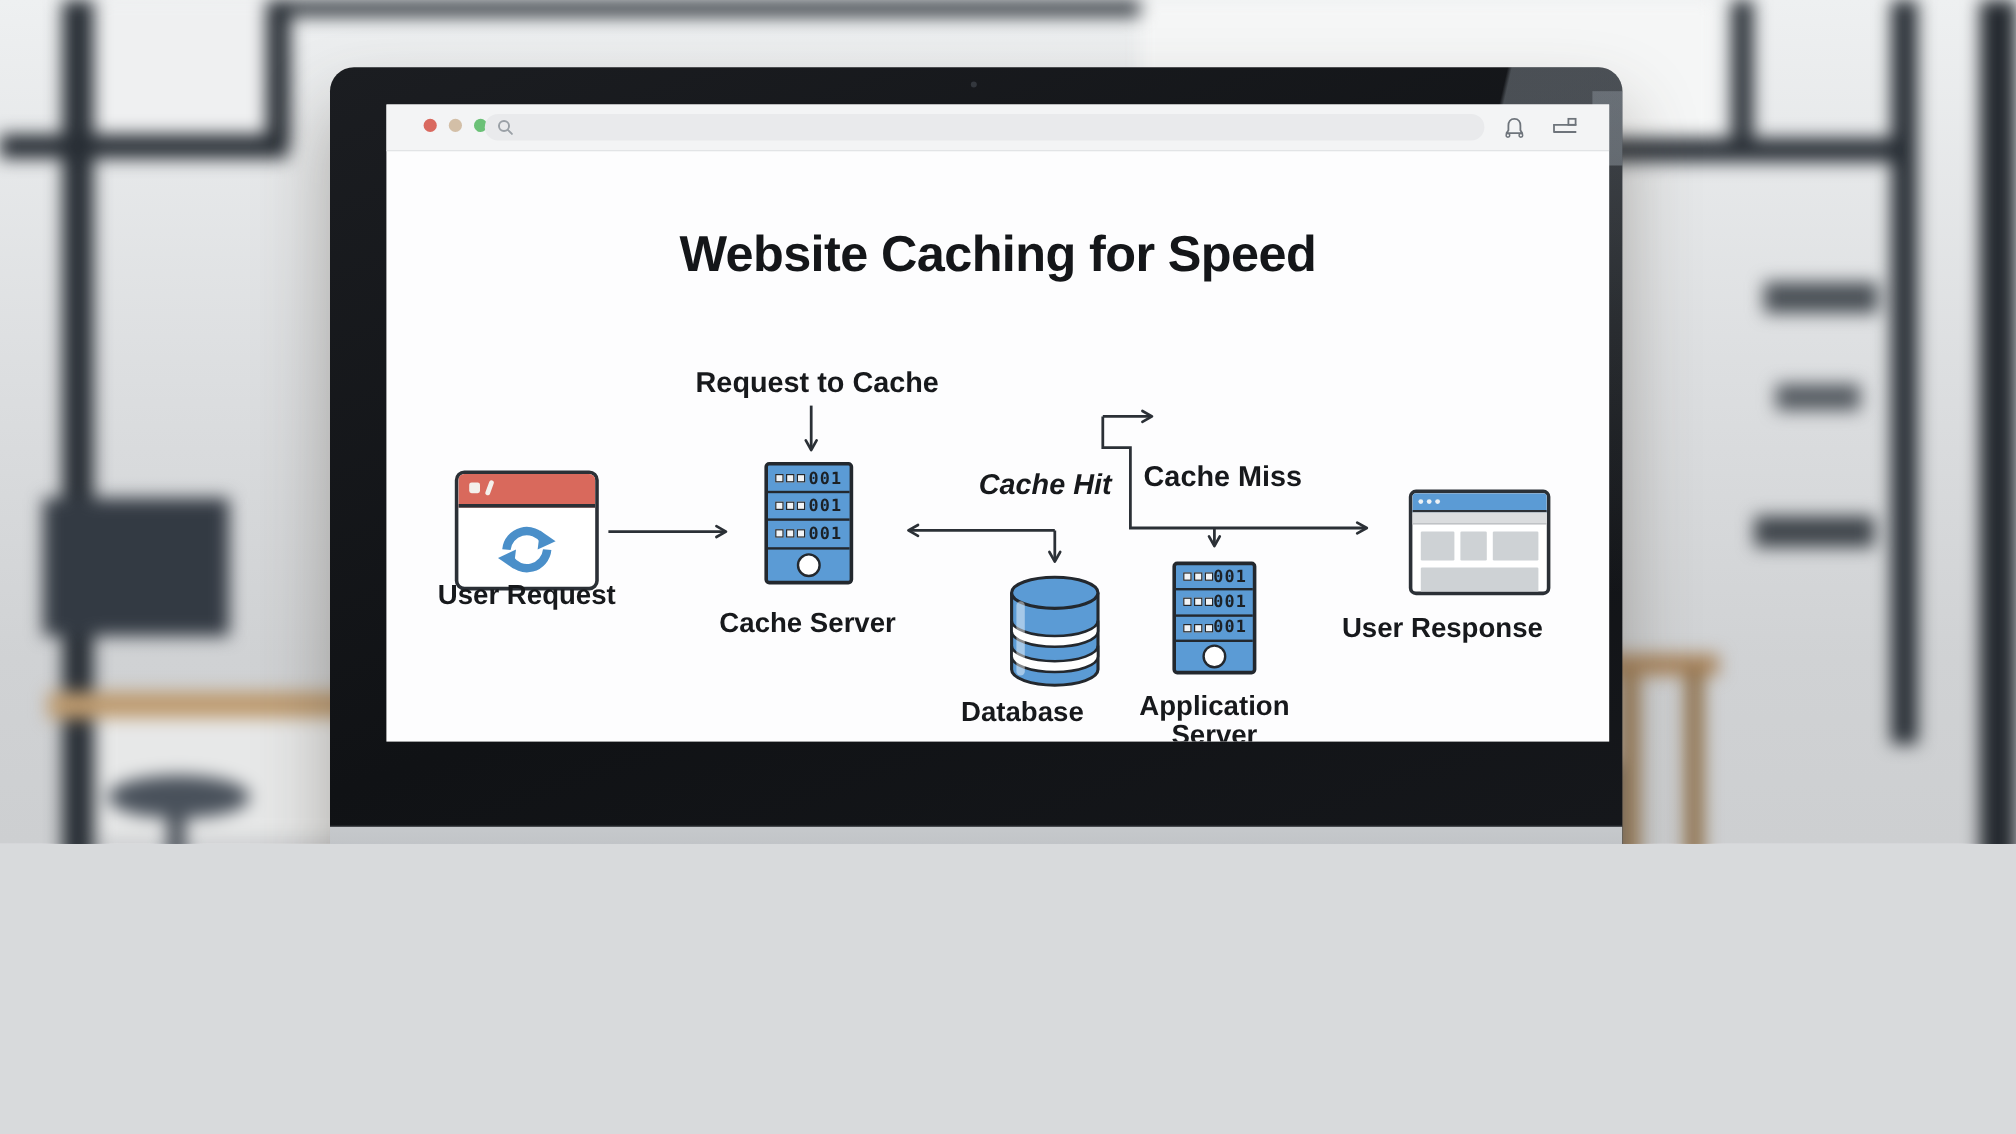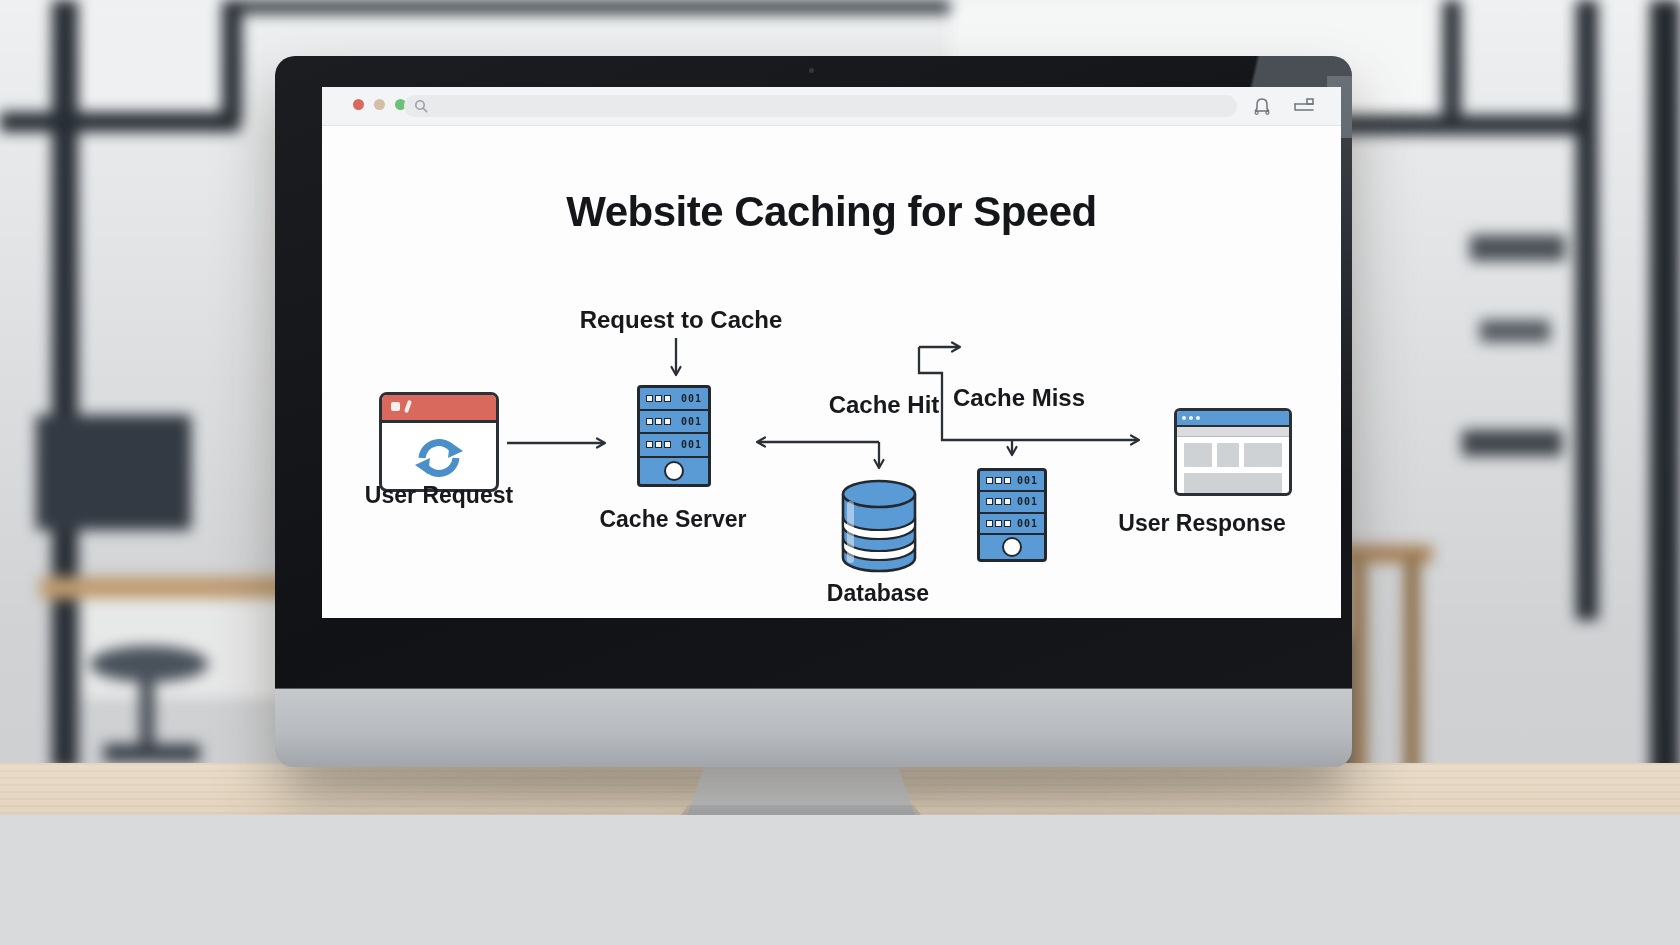--- a/index.html
+++ b/index.html
@@ -1,16 +1,16 @@
 <!DOCTYPE html>
 <html><head>
 <meta charset="utf-8">
 <style>
   html,body{margin:0;padding:0;background:#d8dadc;}
-  .stage{position:relative;width:1680px;height:815px;overflow:hidden;
+  .stage{position:relative;width:1680px;height:703px;overflow:hidden;
          font-family:"Liberation Sans",sans-serif;
          background:linear-gradient(180deg,#eef0f1 0%,#dcdee0 45%,#d0d2d4 78%,#cdcfd1 100%);}
   
   .bg{position:absolute;inset:0;filter:blur(7px);}
   .bs{position:absolute;}
   
   .desk{position:absolute;left:0;top:763px;width:1680px;height:182px;
         background:linear-gradient(180deg,#e9dcc9 0%,#e0d1bb 40%,#d4c3aa 78%,#c4b096 100%);}
   .desk .grain{position:absolute;inset:0;
         background:repeating-linear-gradient(180deg,rgba(150,118,82,.07) 0 2px,rgba(255,255,255,0) 2px 7px);}
@@ -68,21 +68,21 @@
   .node{position:absolute;box-sizing:border-box;}
   .win{border:3px solid #2b3036;border-radius:8px;background:#fff;overflow:hidden;}
   .win-header-red{height:25px;background:#d9695c;border-bottom:3px solid #2b3036;position:relative;}
   .glyph{position:absolute;background:#f4f0ec;}
   .win-body{display:flex;align-items:center;justify-content:center;height:69px;}
   .server{border:3px solid #23282e;border-radius:4px;background:#5b9bd5;display:flex;flex-direction:column;}
   .srow{flex:1;border-bottom:2.5px solid #23282e;display:flex;align-items:center;padding:0 6px;}
   .srow:last-child{border-bottom:none;flex:1.25;justify-content:center;}
   .sqs{display:flex;gap:2px;}
   .sq{width:5px;height:5px;background:#f2f4f6;border:1px solid #23282e;}
-  .digits{margin-left:auto;font-family:"DejaVu Sans Mono",monospace;font-size:10px;font-weight:700;
+  .digits{margin-left:auto;font-family:"DejaVu Sans Mono",monospace;font-size:14px;font-weight:700;
           color:#1c2126;letter-spacing:1px;}
   .scircle{width:16px;height:16px;border-radius:50%;background:#fff;border:2.5px solid #23282e;}
   .resp{border:3px solid #2b3036;border-radius:6px;background:#fff;overflow:hidden;}
   .resp-header{height:14px;background:#5b9bd5;border-bottom:2px solid #2b3036;display:flex;align-items:center;gap:3px;padding:0 5px;}
   .rdot{width:4px;height:4px;border-radius:50%;background:#eef2f5;}
   .resp-toolbar{height:9px;background:#dadcde;border-bottom:1.5px solid #b9bcbf;}
   .resp-body{padding:6px 7px;}
   .rrow{display:flex;gap:5px;}
   .rblock{background:#ced2d5;height:24px;border-radius:1px;}
   .rwide{background:#ced2d5;height:25px;margin-top:6px;border-radius:1px;}
@@ -221,30 +221,30 @@
             <span class="sq"></span>
           </span>
         <span class="digits">001</span>
       </div>
       <div class="srow">
           <span class="scircle"></span>
         </div>
     </div>
     <div class="dg-label fs23" style="left:241px;top:420px;">Cache Server</div>
 
-    <div class="dg-label fs24" style="left:452px;top:305px;">Cache Hit</div>
+    <div class="dg-label fs24" style="left:439px;top:305px;font-style:italic;">Cache Hit</div>
 
     <svg class="node" style="left:519px;top:392px;" width="76" height="96" viewBox="0 0 76 96">
       <path d="M2,15 V79 A36,13 0 0 0 74,79 V15" fill="#5b9bd5" stroke="#23282e" stroke-width="2.6"></path>
       <ellipse cx="38" cy="15" rx="36" ry="13" fill="#5b9bd5" stroke="#23282e" stroke-width="2.6"></ellipse>
       <path d="M2,38 a36,13 0 0 0 72,0 v9 a36,13 0 0 1 -72,0 z" fill="#ffffff" stroke="#23282e" stroke-width="2.2"></path>
       <path d="M2,59 a36,13 0 0 0 72,0 v9 a36,13 0 0 1 -72,0 z" fill="#ffffff" stroke="#23282e" stroke-width="2.2"></path>
       <rect x="6" y="22" width="7" height="62" rx="3.5" fill="rgba(255,255,255,0.45)"></rect>
     </svg>
-    <div class="dg-label fs23" style="left:446px;top:494px;">Database</div>
+    <div class="dg-label fs23" style="left:420px;top:494px;">Database</div>
 
 
     <div class="dg-label fs24" style="left:587px;top:298px;">Cache Miss</div>
 
     <div class="node server" style="left:655px;top:381px;width:70px;height:94px;">
       <div class="srow">
         <span class="sqs">
             <span class="sq"></span>
             <span class="sq"></span>
             <span class="sq"></span>
@@ -263,20 +263,24 @@
         <span class="sqs">
             <span class="sq"></span>
             <span class="sq"></span>
             <span class="sq"></span>
           </span>
         <span class="digits">001</span>
       </div>
       <div class="srow">
           <span class="scircle"></span>
         </div>
+    </div>
+    <div class="dg-label fs23" style="left:580px;top:489px;">
+      <div>Application</div>
+      <div>Server</div>
     </div>
 
     <div class="node resp" style="left:852px;top:321px;width:118px;height:88px;">
       <div class="resp-header">
         <span class="rdot"></span>
         <span class="rdot"></span>
         <span class="rdot"></span>
       </div>
       <div class="resp-toolbar"></div>
       <div class="resp-body">

